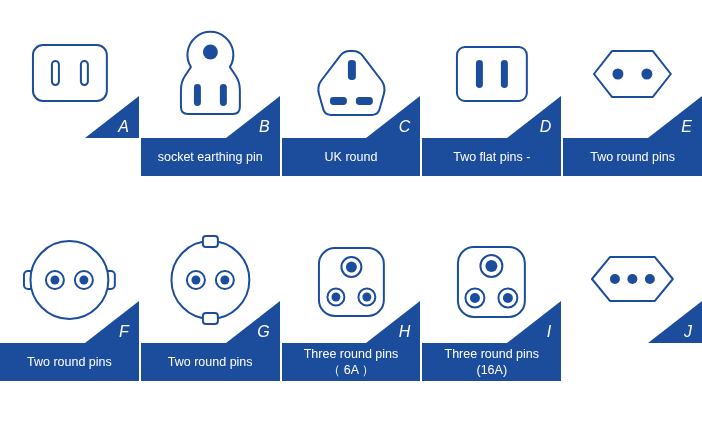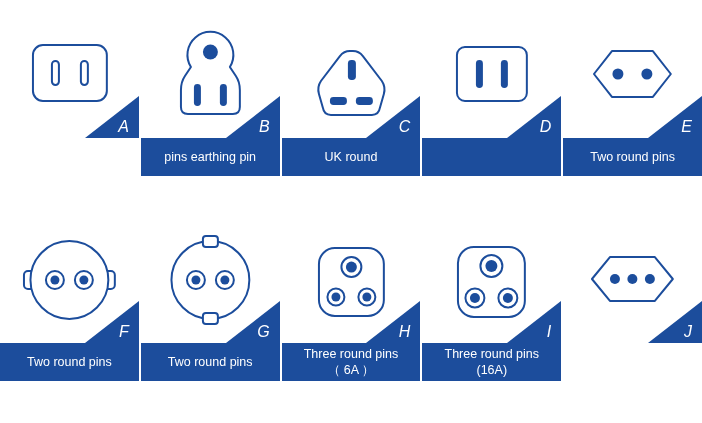--- a/index.html
+++ b/index.html
@@ -88,21 +88,21 @@
         <svg viewBox="0 0 139 128">
           <path class="s" d="M 47 104 L 92 104 Q 99 104 99 97 L 99 80 Q 99 72 95 66 L 89 57 A 23 23 0 1 0 50 57 L 44 66 Q 40 72 40 80 L 40 97 Q 40 104 47 104 Z"></path>
           <circle class="f" cx="69.5" cy="42" r="7.5"></circle>
           <rect class="f" x="53" y="74" width="7" height="22" rx="3.5"></rect>
           <rect class="f" x="79" y="74" width="7" height="22" rx="3.5"></rect>
         </svg>
         <div class="corner"></div>
         <span class="letter">B</span>
       </div>
       <div class="label">
-        <span>pins earthing pin</span>
+        <span>socket earthing pin</span>
       </div>
     </div>
 
     <div class="card">
       <div class="plug-area">
         <svg viewBox="0 0 139 128">
           <path class="s" d="M 49 105 L 90 105 Q 97 105 98 98 L 102 84 Q 104 77 100 71 L 81 46 Q 77 41 71 41 L 68 41 Q 62 41 58 46 L 39 71 Q 35 77 37 84 L 41 98 Q 42 105 49 105 Z"></path>
           <rect class="f" x="66" y="50" width="8" height="20" rx="3.5"></rect>
           <rect class="f" x="48" y="87" width="17" height="8" rx="3.5"></rect>
           <rect class="f" x="74" y="87" width="17" height="8" rx="3.5"></rect>
@@ -119,20 +119,21 @@
       <div class="plug-area">
         <svg viewBox="0 0 139 128">
           <rect class="s" x="35" y="37" width="70" height="54" rx="8"></rect>
           <rect class="f" x="54" y="50" width="7" height="28" rx="3.5"></rect>
           <rect class="f" x="79" y="50" width="7" height="28" rx="3.5"></rect>
         </svg>
         <div class="corner"></div>
         <span class="letter">D</span>
       </div>
       <div class="label">
+        <span>Two flat pins -</span>
       </div>
     </div>
 
     <div class="card">
       <div class="plug-area">
         <svg viewBox="0 0 139 128">
           <path class="s" d="M 31 64 L 49 41 L 90 41 L 108 64 L 90 87 L 49 87 Z"></path>
           <circle class="f" cx="55" cy="64" r="5.5"></circle>
           <circle class="f" cx="84" cy="64" r="5.5"></circle>
         </svg>

